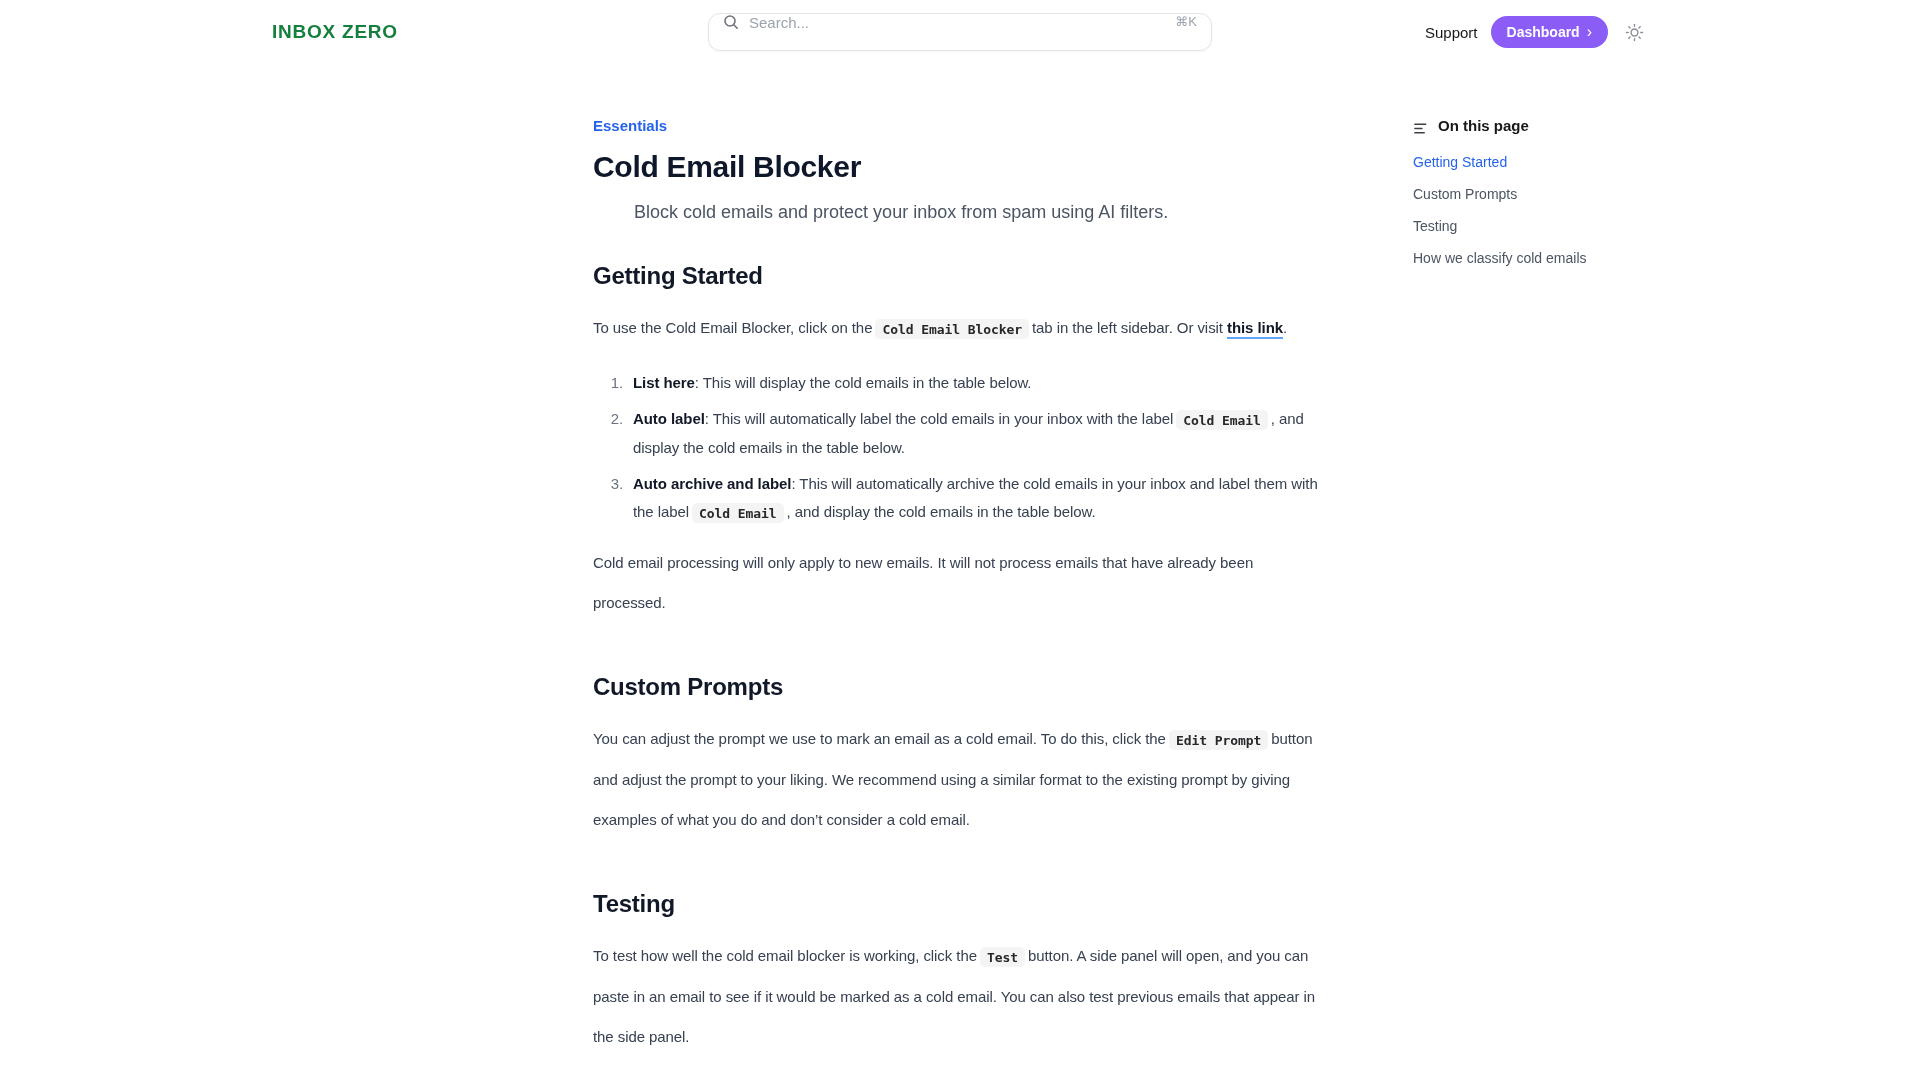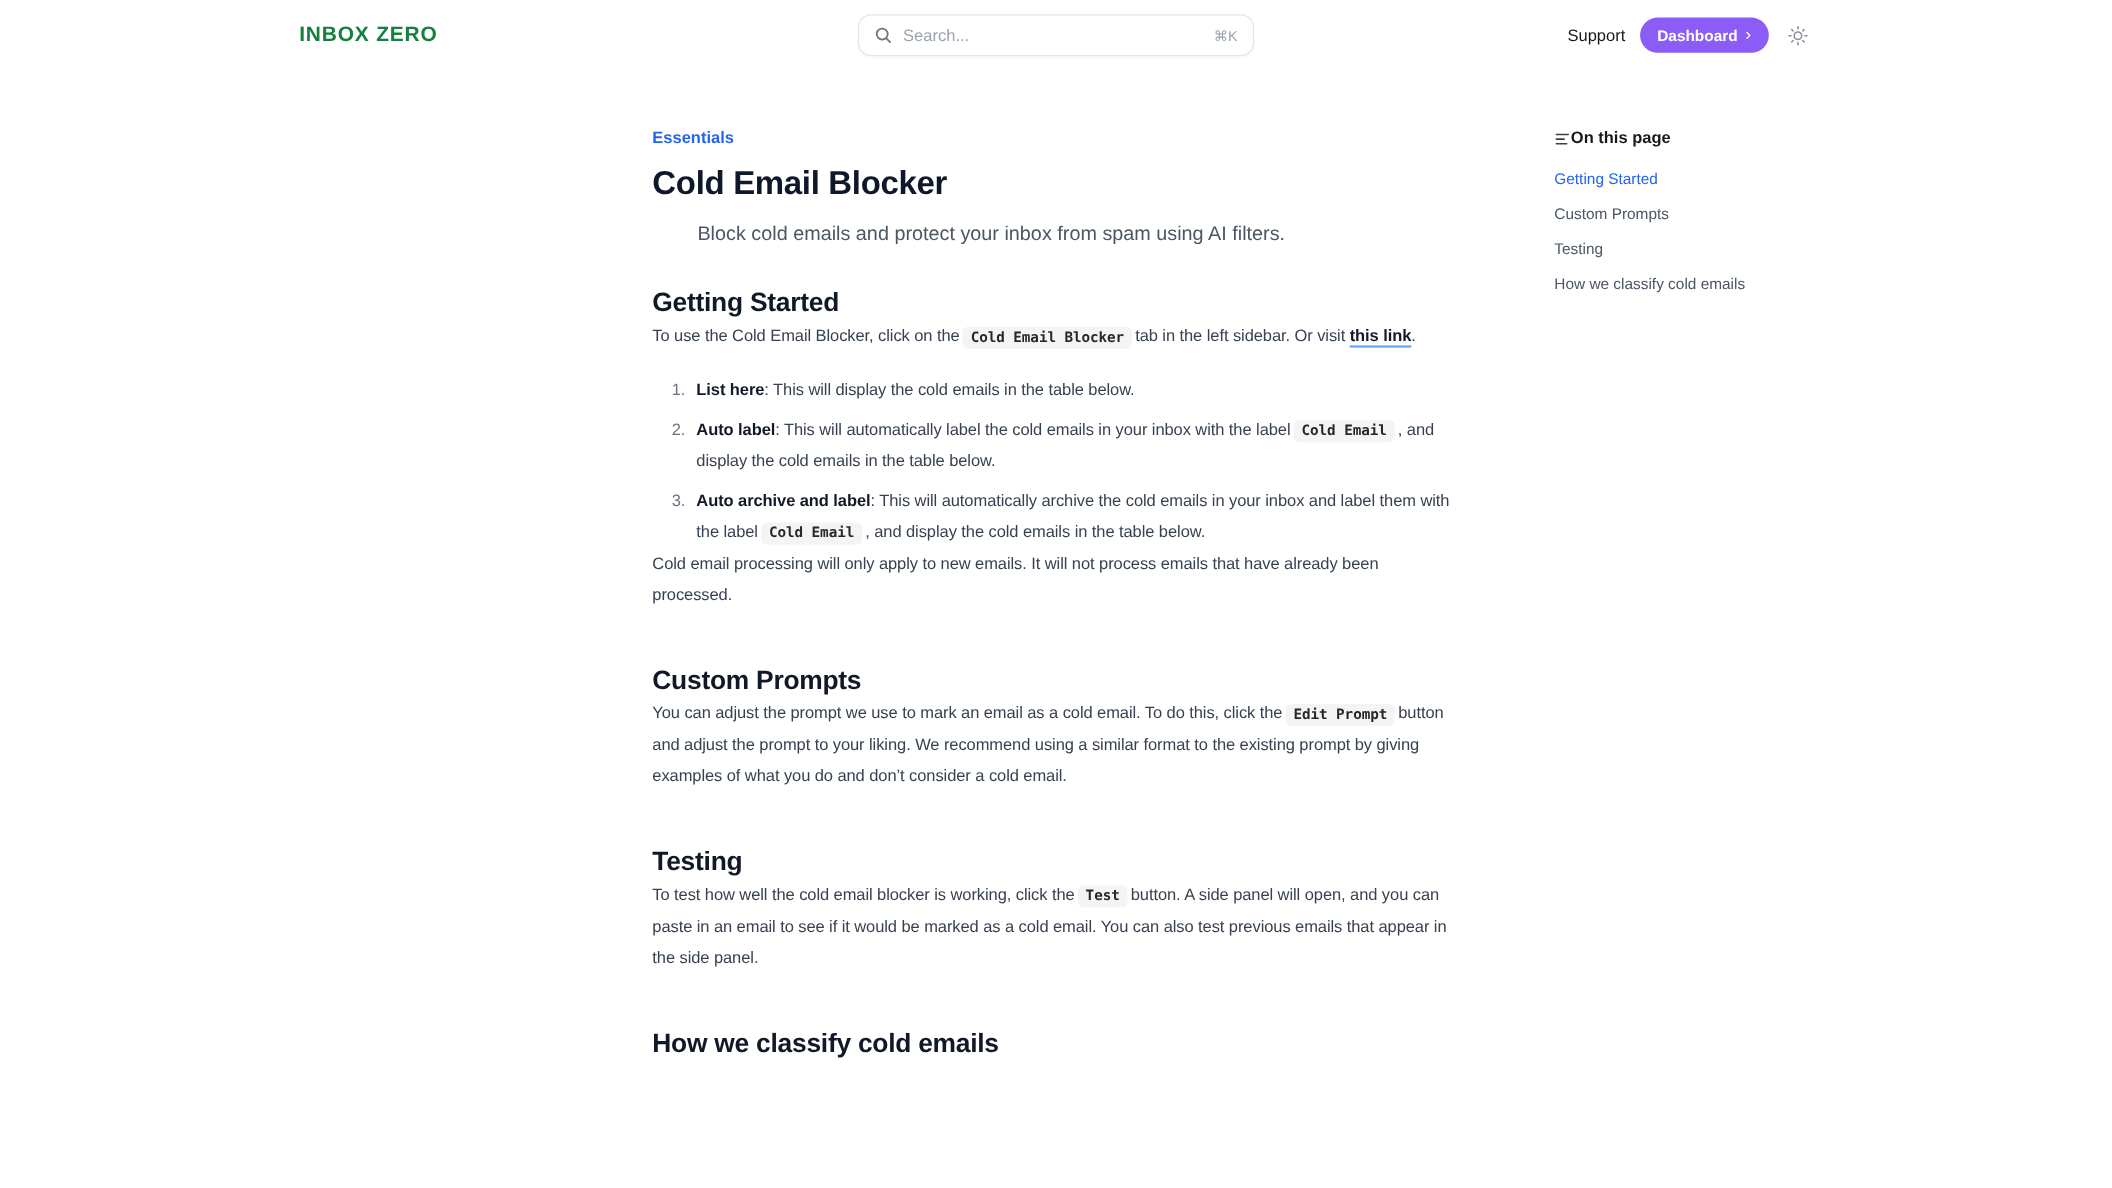--- a/index.html
+++ b/index.html
@@ -5,21 +5,21 @@
   * { margin:0; padding:0; box-sizing:border-box; }
   html,body { width:1920px; height:1080px; overflow:hidden; background:#ffffff;
     font-family:"Liberation Sans", sans-serif; }
 
   
   .header { height:64px; display:flex; align-items:center; position:relative;
     padding:0 272px; background:#fff; }
   .logo { font-size:19px; font-weight:800; letter-spacing:.04em; color:#15803d;
     cursor:pointer; white-space:nowrap; }
   .search { position:absolute; left:50%; top:13px; transform:translateX(-50%);
-    width:360px; height:38px; display:flex; align-items:center; gap:10px;
+    width:504px; height:38px; display:flex; align-items:flex-start; gap:10px;
     padding:0 14px; border:1px solid #e4e4e7; border-radius:12px; background:#fff;
     box-shadow:0 1px 2px rgba(0,0,0,.04); cursor:text; }
   .search svg { flex:0 0 auto; }
   .search input { border:none; outline:none; flex:1 1 auto; font-size:15px;
     color:#111827; font-family:"Liberation Sans", sans-serif; background:transparent; }
   .search input::placeholder { color:#9ca3af; }
   .shortcut { color:#9ca3af; font-size:13px; white-space:nowrap; }
   .nav-right { margin-left:auto; display:flex; align-items:center; gap:13px; }
   .support { font-size:15px; font-weight:500; color:#18181b; text-decoration:none;
     cursor:pointer; }
@@ -38,38 +38,38 @@
 
   
   .breadcrumb { display:inline-block; color:#2563eb; font-size:15px; font-weight:700;
     line-height:20px; text-decoration:none; cursor:pointer; }
   .page-title { margin-top:12px; font-size:30px; line-height:38px; font-weight:800;
     color:#0f172a; letter-spacing:-.01em; }
   .page-subtitle { margin-top:12px; font-size:18px; line-height:28px; color:#4b5563;margin-left:41px; }
   .h2 { margin-top:48px; font-size:24px; line-height:32px; font-weight:800;
     color:#111827; letter-spacing:-.01em; }
   .doc-section:first-child .h2 { margin-top:34px; }
-  .body-p { font-size:15px; line-height:28px; color:#374151;
+  .body-p { margin-top:16px; font-size:15px; line-height:40px; color:#374151;
     letter-spacing:-.005em; }
   .text-link { color:#111827; font-weight:700; text-decoration:underline;
     text-decoration-color:#60a5fa; text-decoration-thickness:1.5px;
     text-underline-offset:4px; cursor:pointer; }
   strong { color:#111827; font-weight:700; }
   .inline-code { font-family:"DejaVu Sans Mono", monospace; font-size:13px;
     font-weight:700; color:#27272a; background:#f4f4f5; border-radius:5px;
     padding:2.5px 7px; margin:0 3px; white-space:nowrap; }
   .num-list { margin-top:20px; list-style:none; }
   .num-item { position:relative; padding-left:40px; font-size:15px; line-height:28px;
     color:#374151; letter-spacing:-.005em; }
   .num-item + .num-item { margin-top:8px; }
   .marker { position:absolute; left:8px; width:22px; text-align:right;
     color:#6b7280; }
 
   
-  .toc-title-row { display:flex; align-items:center; line-height:20px; }
+  .toc-title-row { display:flex; align-items:flex-end; gap:10px; line-height:20px; }
   .toc-title { font-size:15px; font-weight:600; color:#18181b; }
   .toc-items { display:flex; flex-direction:column; gap:14px; margin-top:17px; }
   .toc-link { font-size:14px; line-height:18px; color:#4b5563; text-decoration:none;
     cursor:pointer; }
   .toc-link.active { color:#2563eb; font-weight:500; }
 </style>
 </head>
 <body>
 
 <header class="header">

